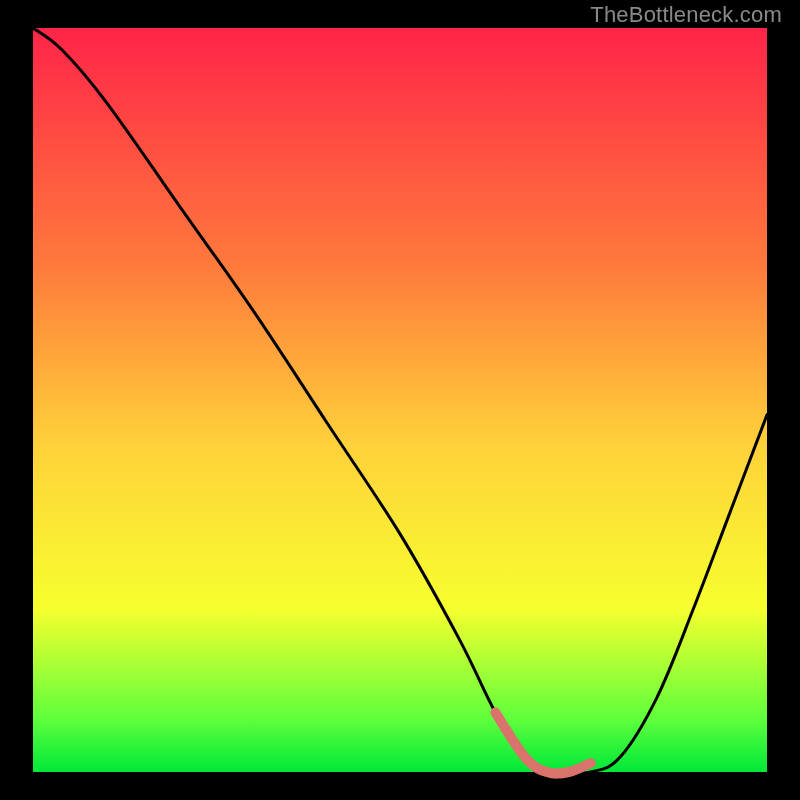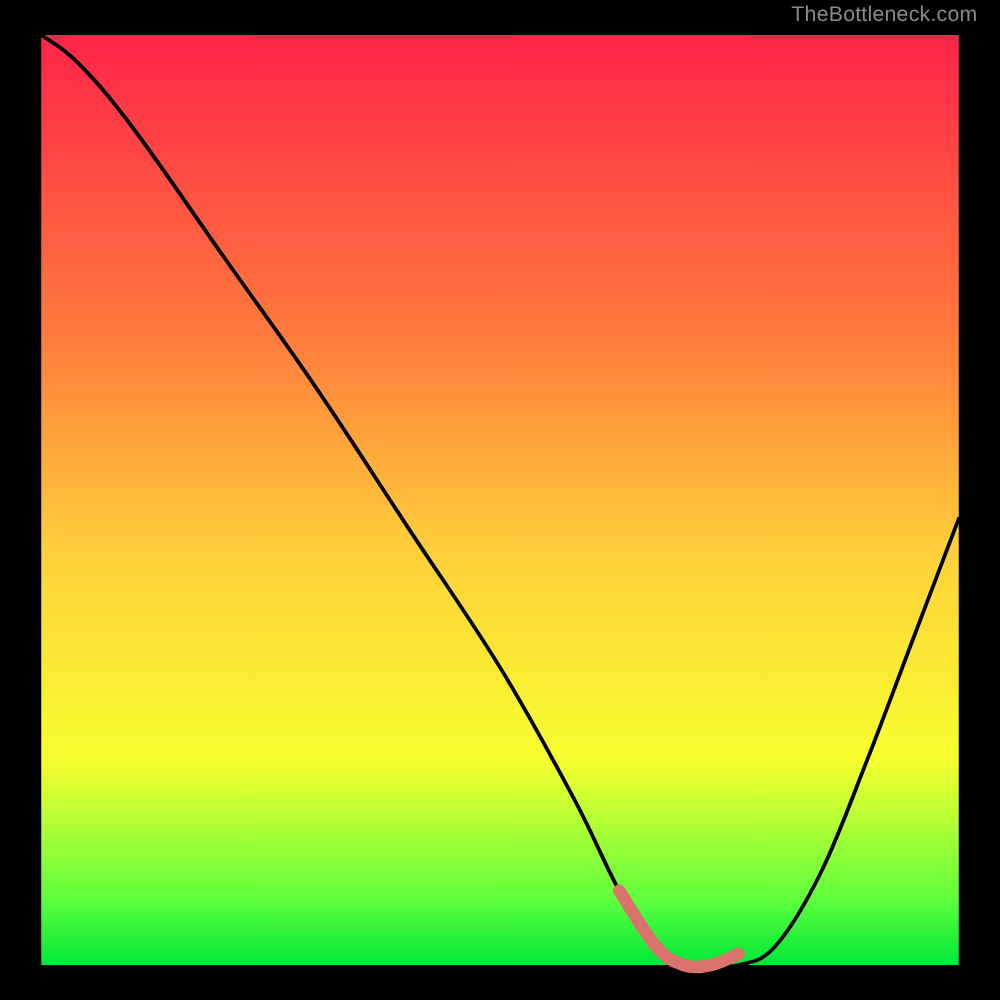--- a/index.html
+++ b/index.html
@@ -14,21 +14,21 @@
     position: relative;
     width: 800px;
     height: 800px;
     background: #000;
   }
   .watermark {
     position: absolute;
     top: 2px;
     right: 18px;
     font-family: Arial, Helvetica, sans-serif;
-    font-size: 17px;
+    font-size: 22px;
     font-weight: 400;
     color: #8a8a8a;
     letter-spacing: 0.2px;
     z-index: 3;
   }
   svg.plot {
     position: absolute;
     left: 0;
     top: 0;
   }

